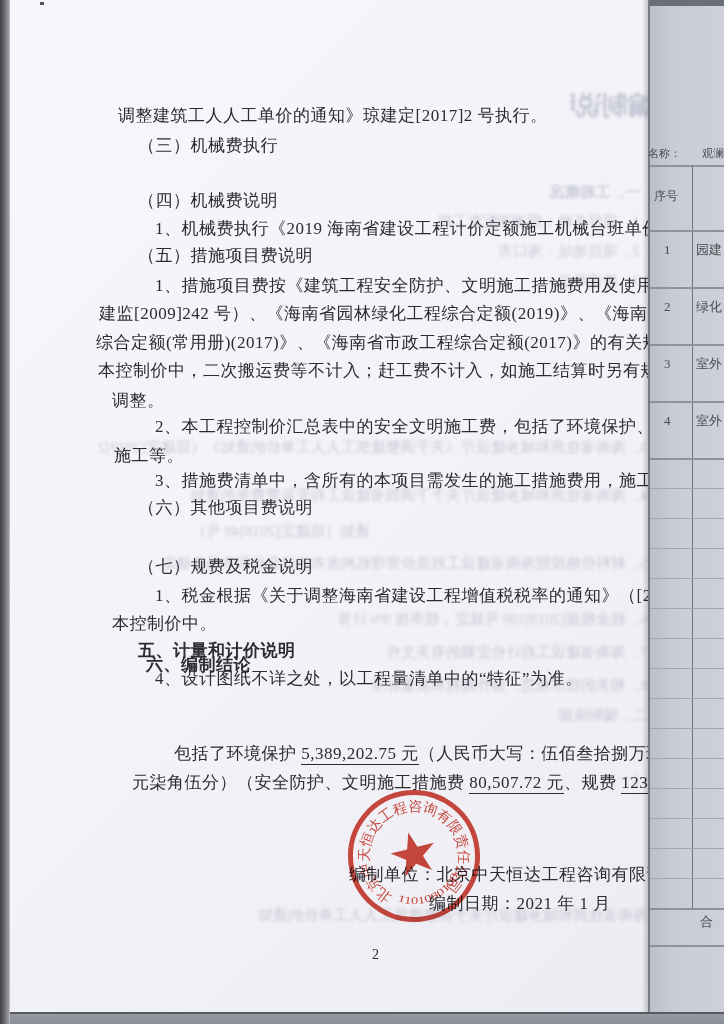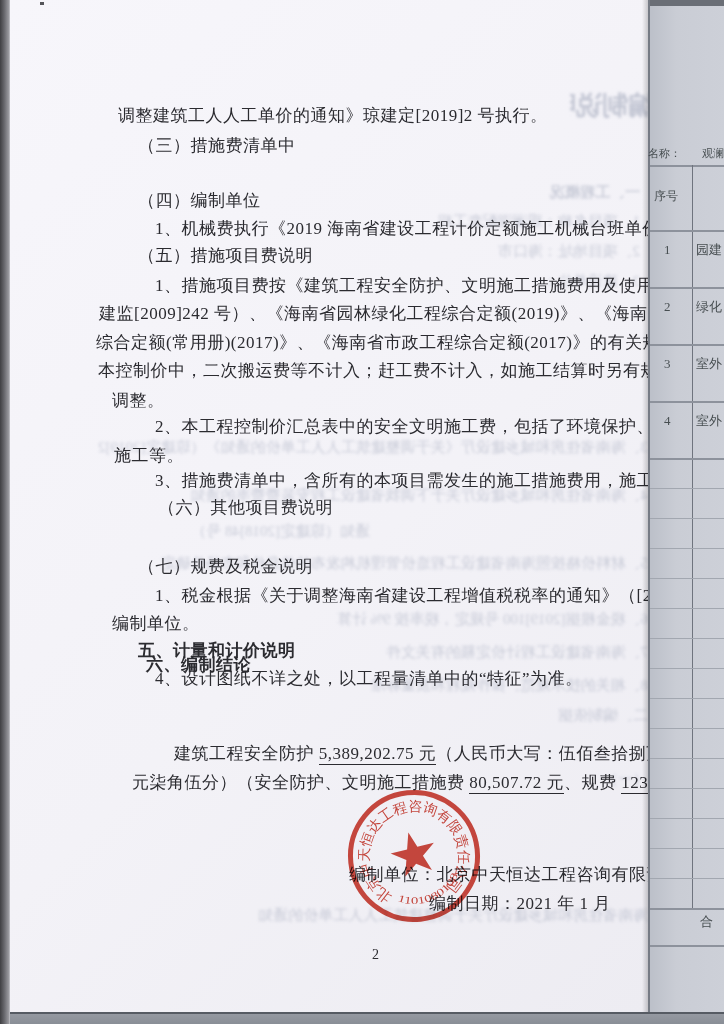--- a/index.html
+++ b/index.html
@@ -62,43 +62,43 @@
   <div class="gh" style="left:60px;top:486px;width:588px;">4、海南省住房和城乡建设厅关于下调我省建设工程安装费费率的通知</div>
   <div class="gh" style="left:110px;top:522px;width:260px;">通知（琼建定[2018]48 号）</div>
   <div class="gh" style="left:42px;top:554px;width:606px;">5、材料价格按照海南省建设工程造价管理机构发布的信息价和市场价确定</div>
   <div class="gh" style="left:300px;top:610px;width:348px;">6、税金根据[2019]100 号规定，税率按 9% 计算</div>
   <div class="gh" style="left:310px;top:643px;width:338px;">7、海南省建设工程计价定额的有关文件</div>
   <div class="gh" style="left:330px;top:676px;width:318px;">8、相关的技术规范、操作规程和质量标准</div>
   <div class="gh" style="left:430px;top:706px;width:218px;">二、编制依据</div>
   <div class="gh" style="left:470px;top:770px;width:178px;">（一）</div>
   <div class="gh" style="left:80px;top:906px;width:568px;">海南省住房和城乡建设厅关于调整建筑工人人工单价的通知</div>
 
-  <div class="ln" style="left:118px;top:105px;">调整建筑工人人工单价的通知》琼建定[2019]2 号执行。</div>
-  <div class="ln" style="left:138px;top:135px;">（三）措施费清单中</div>
-  <div class="ln" style="left:138px;top:190px;">（四）编制单位</div>
+  <div class="ln" style="left:118px;top:105px;">调整建筑工人人工单价的通知》琼建定[2017]2 号执行。</div>
+  <div class="ln" style="left:138px;top:135px;">（三）机械费执行</div>
+  <div class="ln" style="left:138px;top:190px;">（四）机械费说明</div>
   <div class="ln" style="left:155px;top:218px;">1、机械费执行《2019 海南省建设工程计价定额施工机械台班单价》。</div>
   <div class="ln" style="left:138px;top:245px;">（五）措施项目费说明</div>
   <div class="ln" style="left:155px;top:275px;">1、措施项目费按《建筑工程安全防护、文明施工措施费用及使用管理规定》（琼</div>
   <div class="ln" style="left:99px;top:303px;">建监[2009]242 号）、《海南省园林绿化工程综合定额(2019)》、《海南省安装工程</div>
   <div class="ln" style="left:96px;top:332px;">综合定额(常用册)(2017)》、《海南省市政工程综合定额(2017)》的有关规定执行。</div>
   <div class="ln" style="left:98px;top:360px;">本控制价中，二次搬运费等不计入；赶工费不计入，如施工结算时另有规定，再按实</div>
   <div class="ln" style="left:112px;top:390px;">调整。</div>
   <div class="ln" style="left:155px;top:416px;">2、本工程控制价汇总表中的安全文明施工费，包括了环境保护、文明施工、安全</div>
   <div class="ln" style="left:114px;top:445px;">施工等。</div>
   <div class="ln" style="left:155px;top:470px;">3、措施费清单中，含所有的本项目需发生的施工措施费用，施工措施均单独列项</div>
-  <div class="ln" style="left:138px;top:497px;margin-left:20px;">（六）其他项目费说明</div>
+  <div class="ln" style="left:138px;top:497px;">（六）其他项目费说明</div>
   <div class="ln" style="left:138px;top:556px;">（七）规费及税金说明</div>
   <div class="ln" style="left:155px;top:585px;">1、税金根据《关于调整海南省建设工程增值税税率的通知》（[2019]100 号）的</div>
-  <div class="ln" style="left:112px;top:613px;">编制单位。</div>
+  <div class="ln" style="left:112px;top:613px;">本控制价中。</div>
   <div class="ln bold" style="left:138px;top:640px;">五、计量和计价说明</div>
   <div class="ln" style="left:155px;top:668px;">4、设计图纸不详之处，以工程量清单中的“特征”为准。</div>
   <div class="ln bold" style="left:138px;top:654px;margin-left:8px;">六、编制结论</div>
 
   <div class="ln" style="left:155px;top:722px;">
-    <span>建筑工程安全防护 </span><span class="u">5,389,202.75 元</span><span>（人民币大写：伍佰叁拾捌万玖仟贰佰零贰</span>
+    <span>包括了环境保护 </span><span class="u">5,389,202.75 元</span><span>（人民币大写：伍佰叁拾捌万玖仟贰佰零贰</span>
   </div>
   <div class="ln" style="left:113px;top:751px;">
     <span>元柒角伍分）（安全防护、文明施工措施费 </span><span class="u">80,507.72 元</span><span>、规费 </span><span class="u">123,173.85 元</span>
   </div>
 
   <div class="ln" style="left:330px;top:843px;">
     <span>编制单位：</span><span>北京中天恒达工程咨询有限责任公司</span>
   </div>
   <div class="ln" style="left:410px;top:872px;">
     <span>编制日期：</span><span>2021 年 1 月</span>

